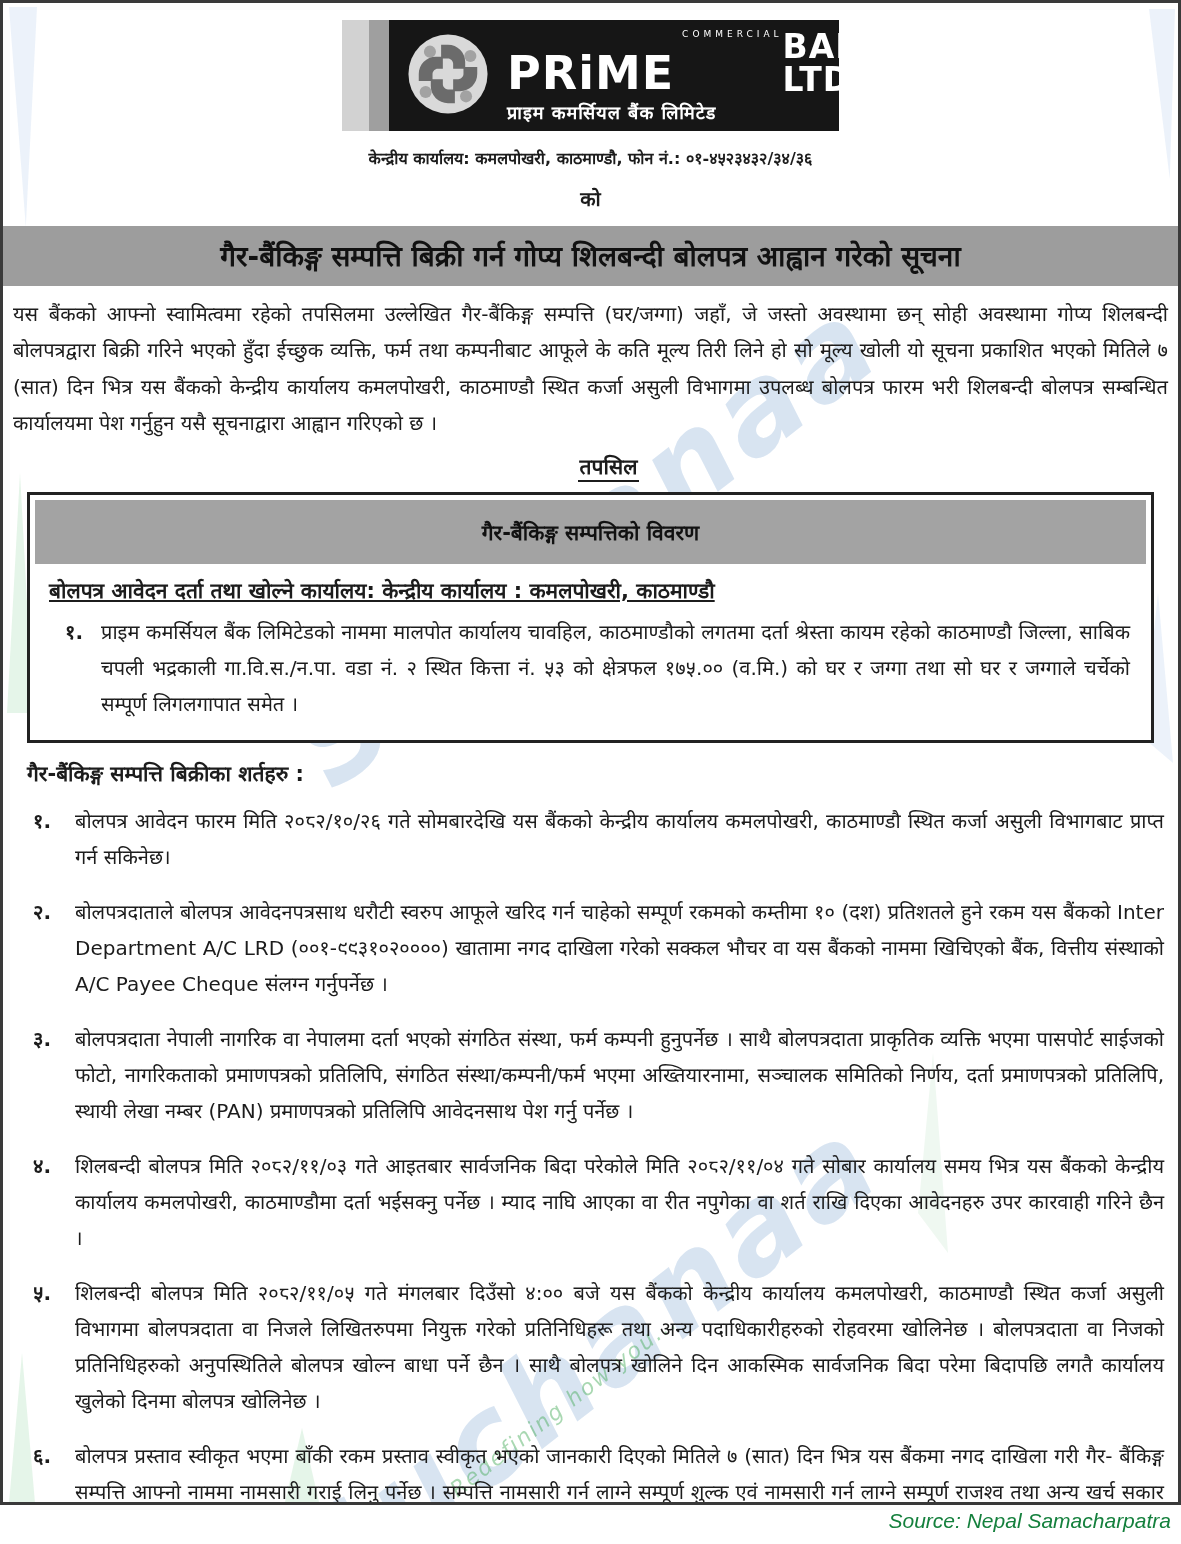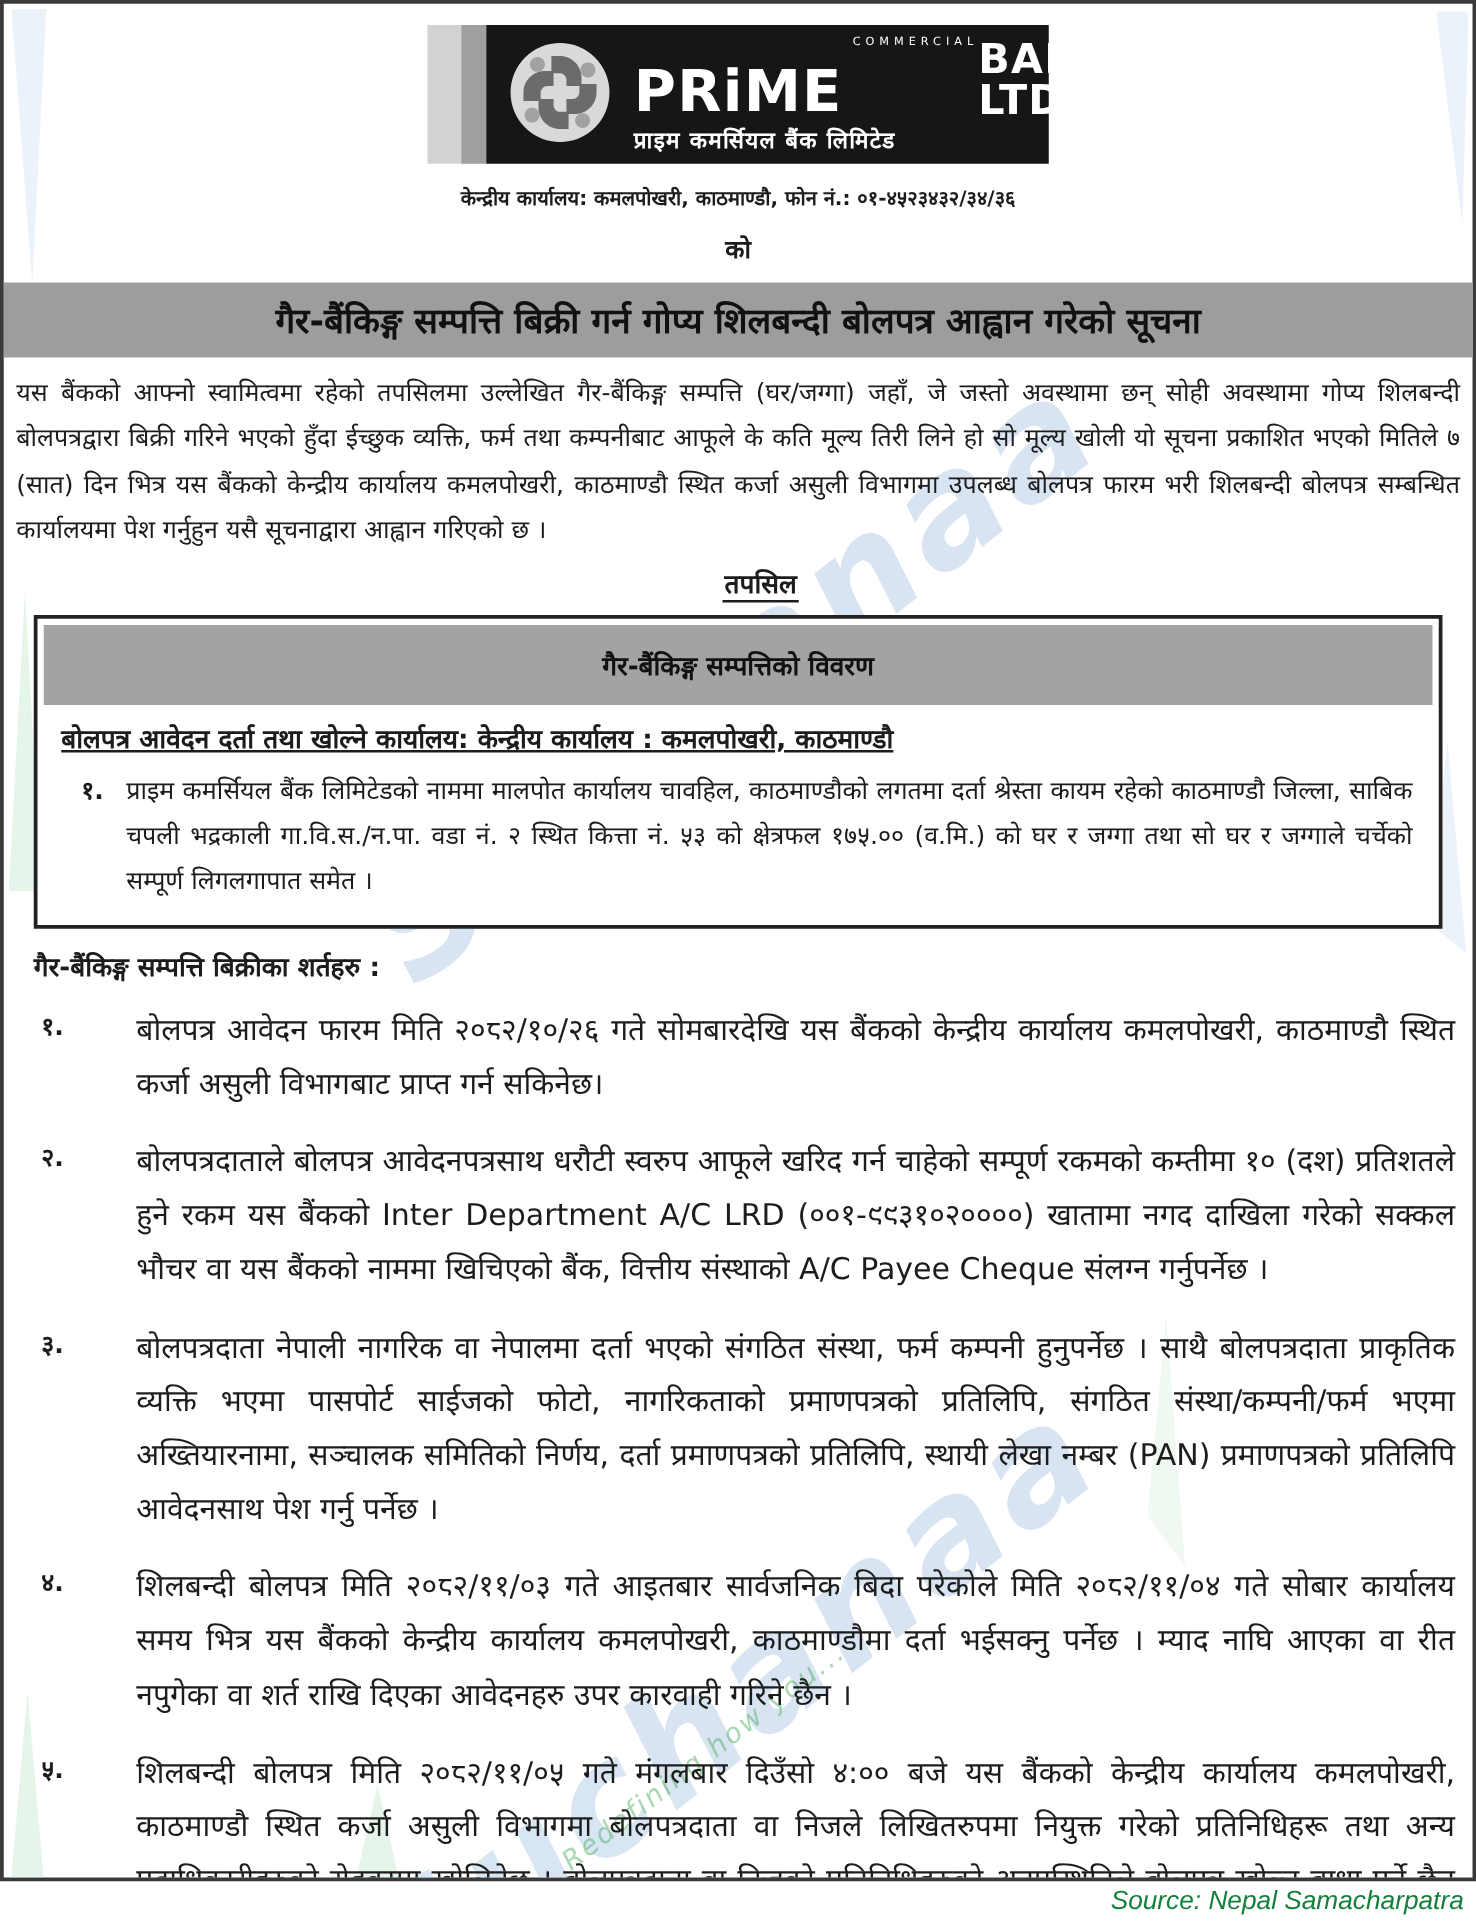--- a/index.html
+++ b/index.html
@@ -91,21 +91,21 @@
   }
   .office-line{font-weight:bold;font-size:21px;padding:12px 14px 2px 14px;text-decoration:underline;}
   .detail-item{display:flex;padding:8px 16px 18px 30px;gap:18px;}
   .detail-item .num{font-weight:bold;font-size:20px;line-height:1.8;}
   .detail-item .txt{font-size:20px;line-height:1.8;text-align:justify;font-weight:500;}
 
   .cond-heading{font-weight:bold;font-size:21px;margin:16px 0 4px 24px;}
   .cond-list{margin:6px 10px 0 10px;}
   .cond-item{display:flex;gap:18px;padding:10px 4px 9px 20px;}
   .cond-item .num{font-weight:bold;font-size:20px;line-height:1.8;flex:0 0 24px;}
-  .cond-item .txt{font-size:24px;line-height:1.8;text-align:justify;flex:1;font-weight:500;margin-left:34px;}
+  .cond-item .txt{font-size:20px;line-height:1.8;text-align:justify;flex:1;font-weight:500;}
 
   .source-credit{
     position:absolute;right:10px;top:1509px;
     font-style:italic;font-size:21px;color:#15803d;z-index:2;
     font-family:"Liberation Sans","DejaVu Sans",sans-serif;
   }
 </style>
 </head>
 <body>
 

